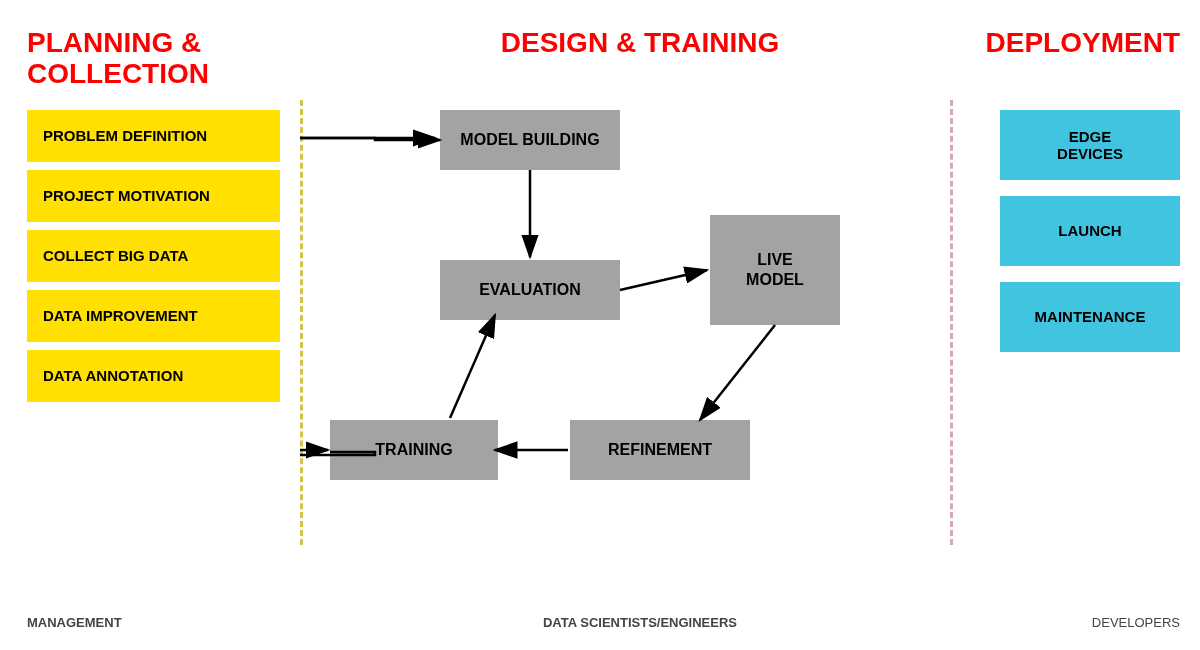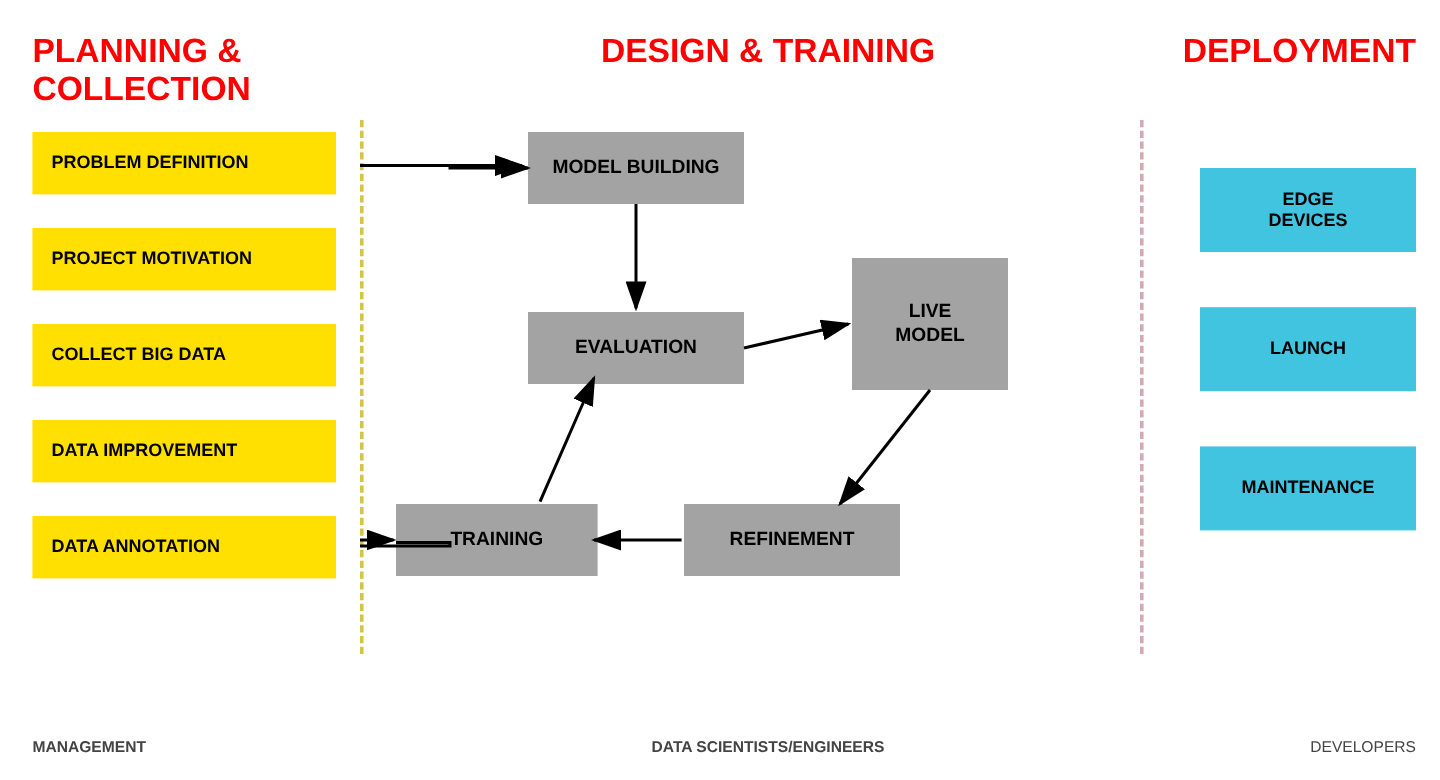--- a/index.html
+++ b/index.html
@@ -54,21 +54,21 @@
     }
     .dashed-line-left { left: 300px; border-color: #d4c44a; }
     .dashed-line-right { left: 950px; border-color: #d4aab0; }
 
     
     .planning-col {
       width: 300px;
       padding: 10px 20px 0 27px;
       display: flex;
       flex-direction: column;
-      gap: 28px;
+      gap: 8px;
     }
 
     .yellow-box {
       background: #FFE000;
       padding: 14px 16px;
       font-size: 15px;
       font-weight: 900;
       text-transform: uppercase;
       color: #000;
       min-height: 52px;
@@ -96,21 +96,20 @@
       padding: 18px 4px;
       font-size: 15px;
       font-weight: 900;
       text-transform: uppercase;
       color: #000;
       min-height: 70px;
       display: flex;
       align-items: center;
       justify-content: center;
       text-align: center;
-      margin-top: 30px;
     }
 
     
     .pink-box {
       background: #a3a3a3;
       padding: 16px 20px;
       font-size: 16px;
       font-weight: 900;
       text-transform: uppercase;
       color: #000;

